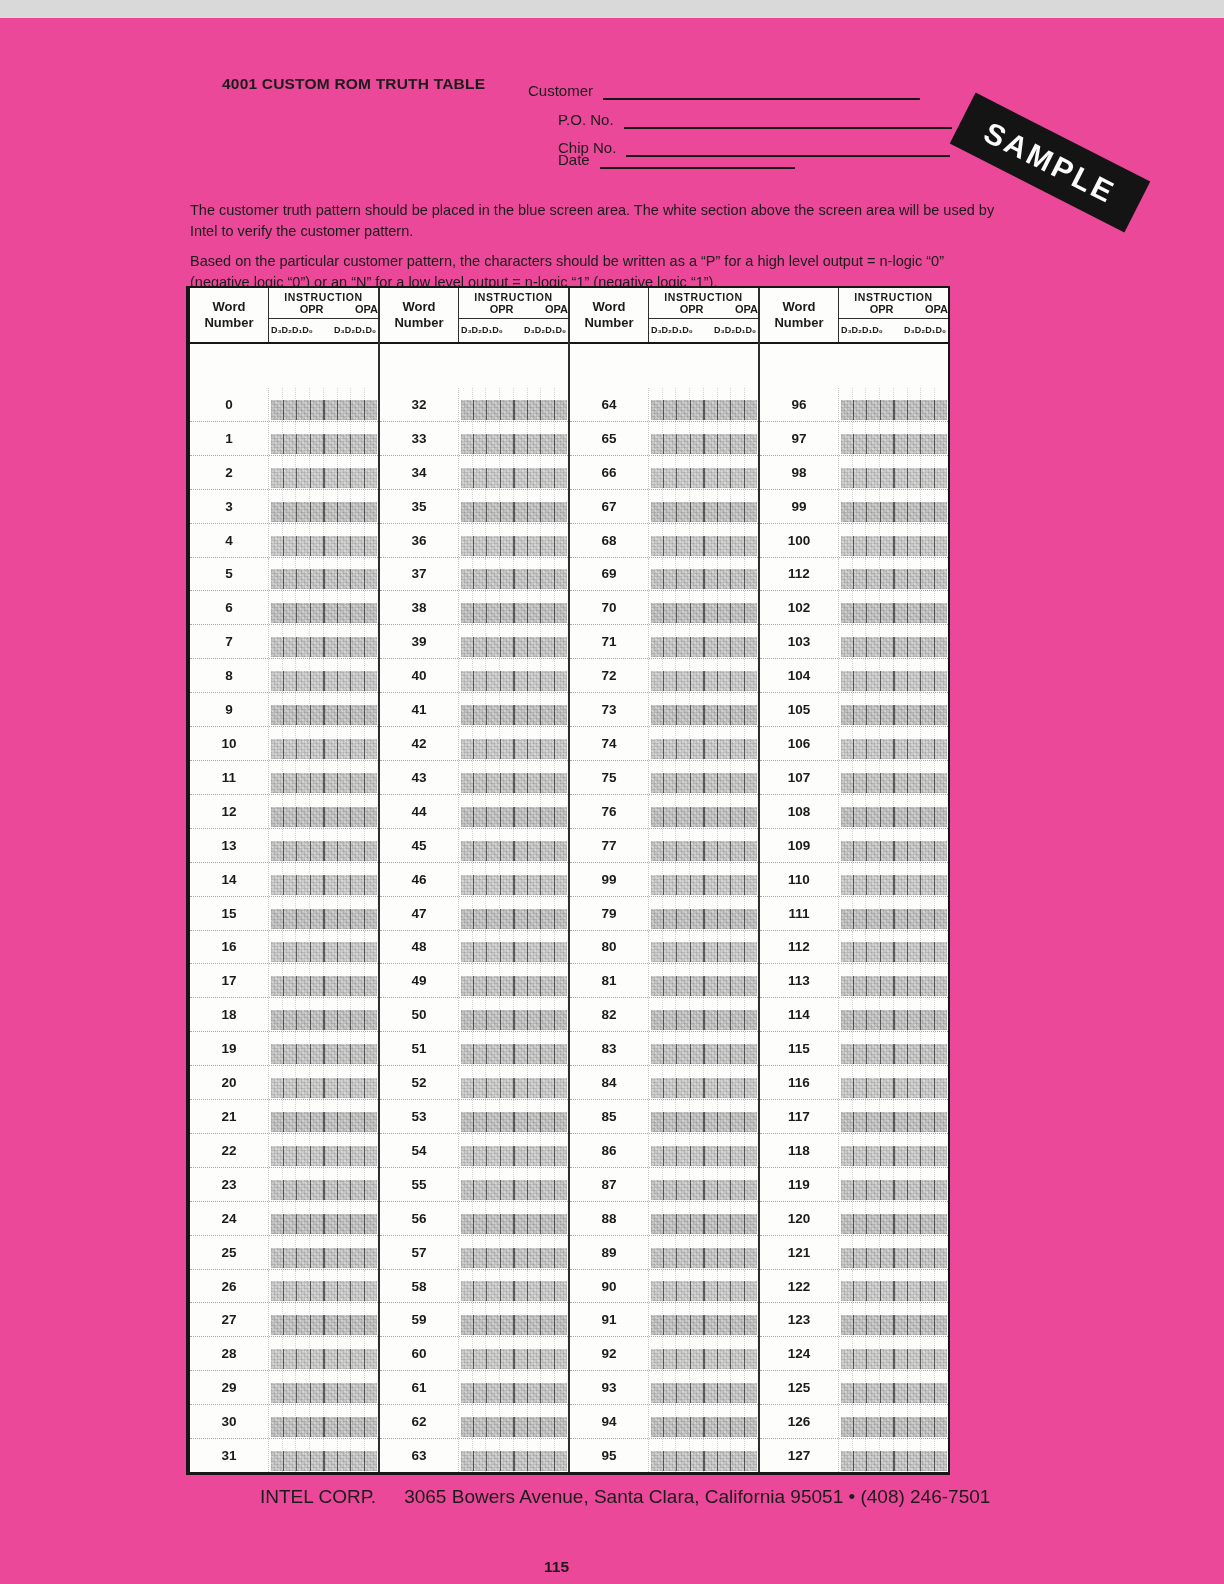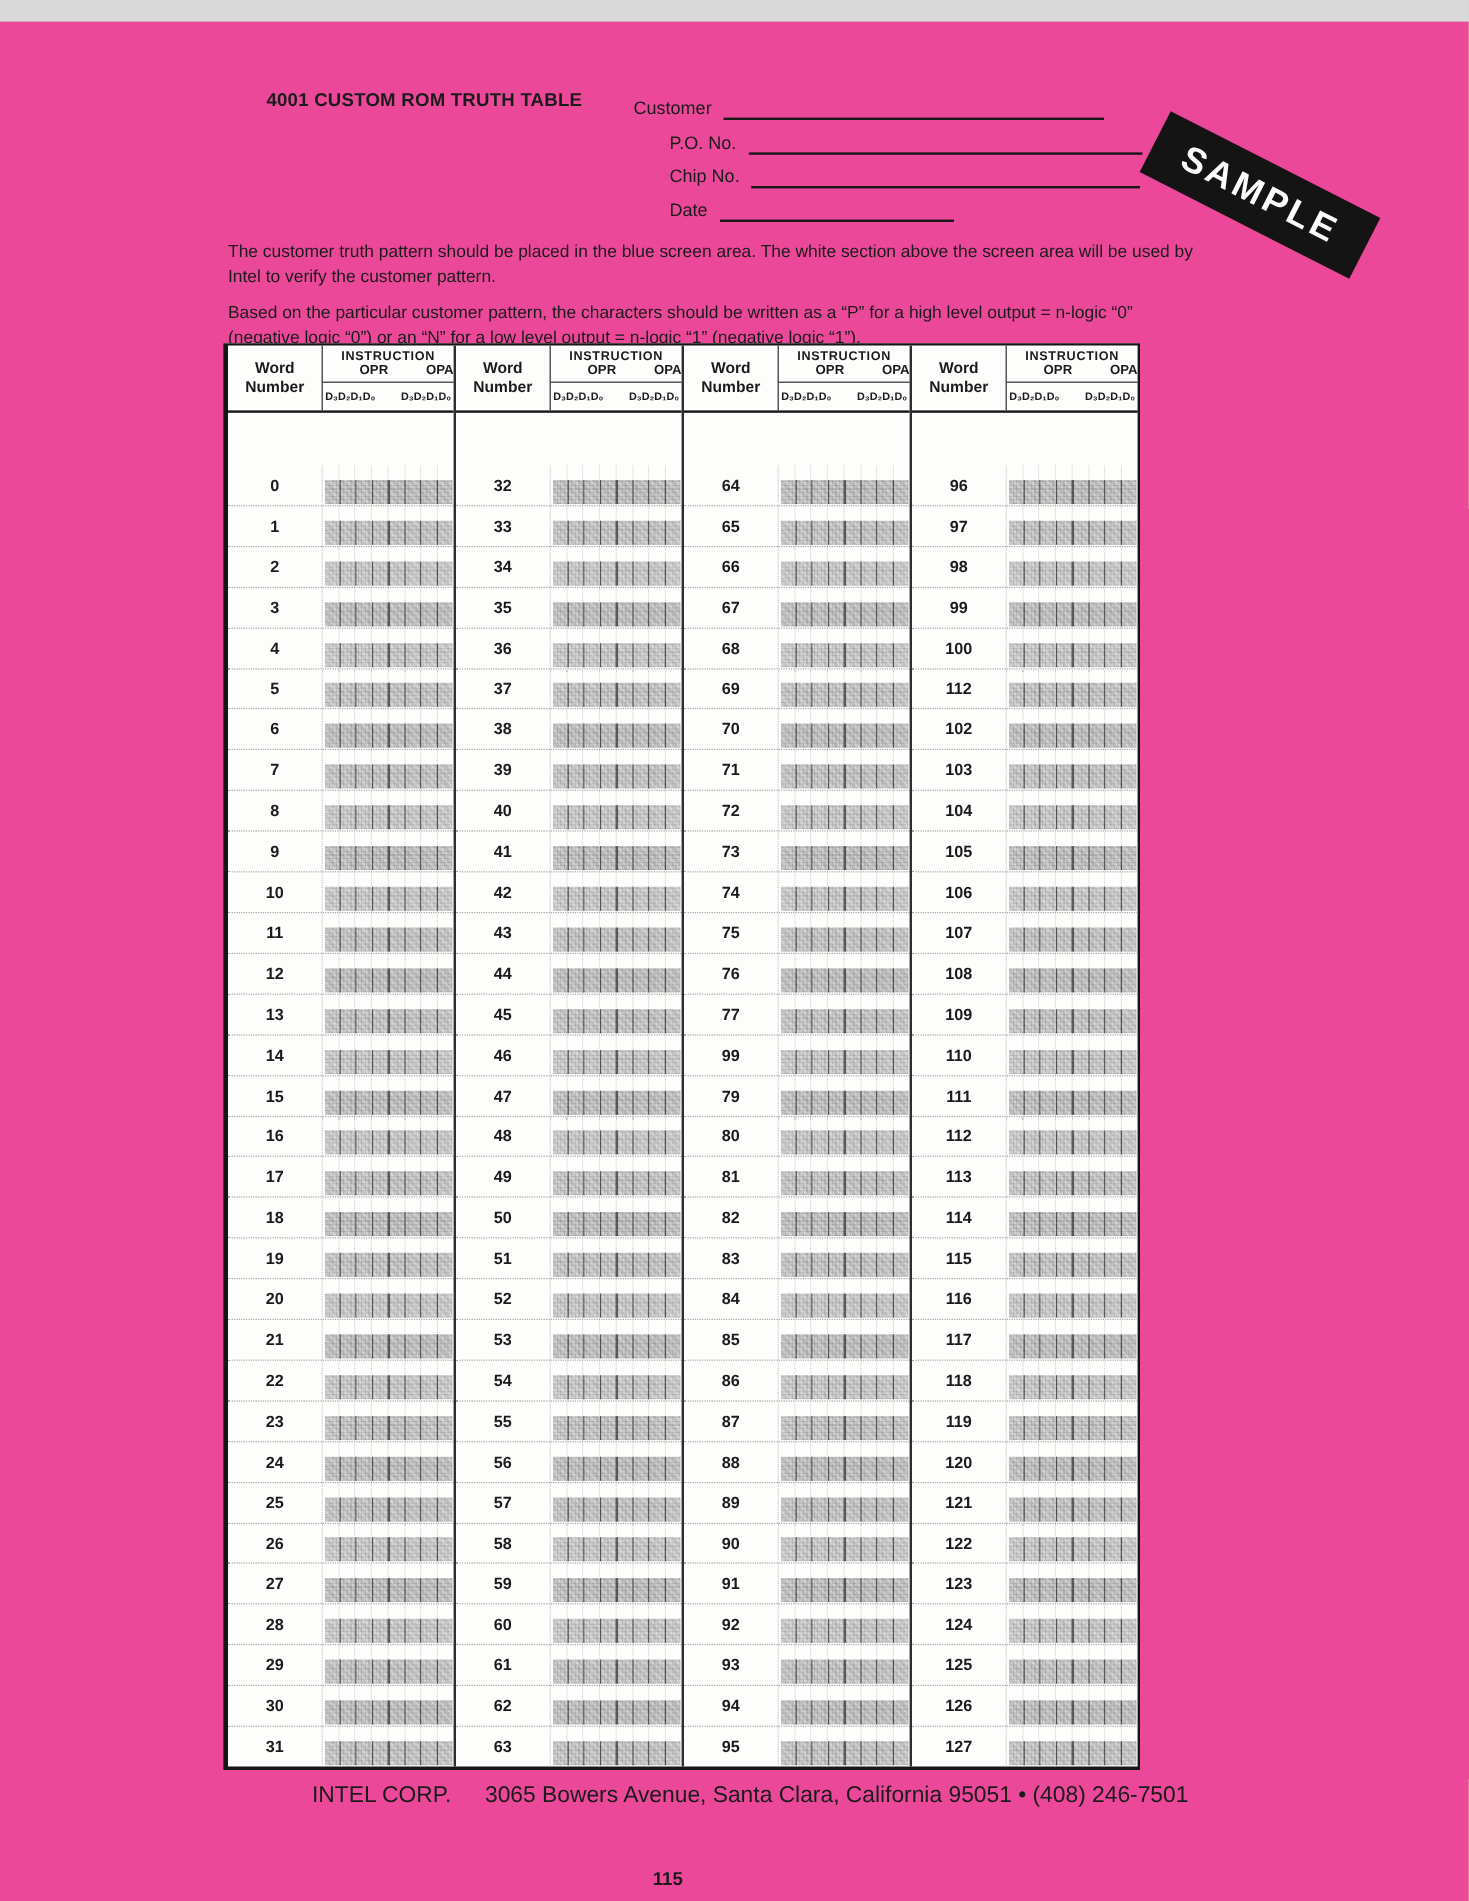--- a/index.html
+++ b/index.html
@@ -19,21 +19,21 @@
     position:absolute; display:flex; align-items:flex-end; height:21px;
     font-size:15px;
   }
   .field .flabel { white-space:nowrap; padding-bottom:1px; }
   .field .fline {
     flex:1; margin-left:10px; border-bottom:2px solid #171717; height:16px;
   }
   #f-customer { left:528px; top:61px;  width:392px; }
   #f-po       { left:558px; top:90px;  width:394px; }
   #f-chip     { left:558px; top:118px; width:392px; }
-  #f-date     { left:558px; top:146px; width:237px; }
+  #f-date     { left:558px; top:130px; width:237px; }
 
   .stamp {
     position:absolute; left:952px; top:116px; width:196px; height:57px;
     background:#141414; transform:rotate(27deg);
     display:flex; align-items:center; justify-content:center;
   }
   .stamp span {
     color:#fcfcfc; font-weight:700; font-size:30px; letter-spacing:3px;
   }
 

